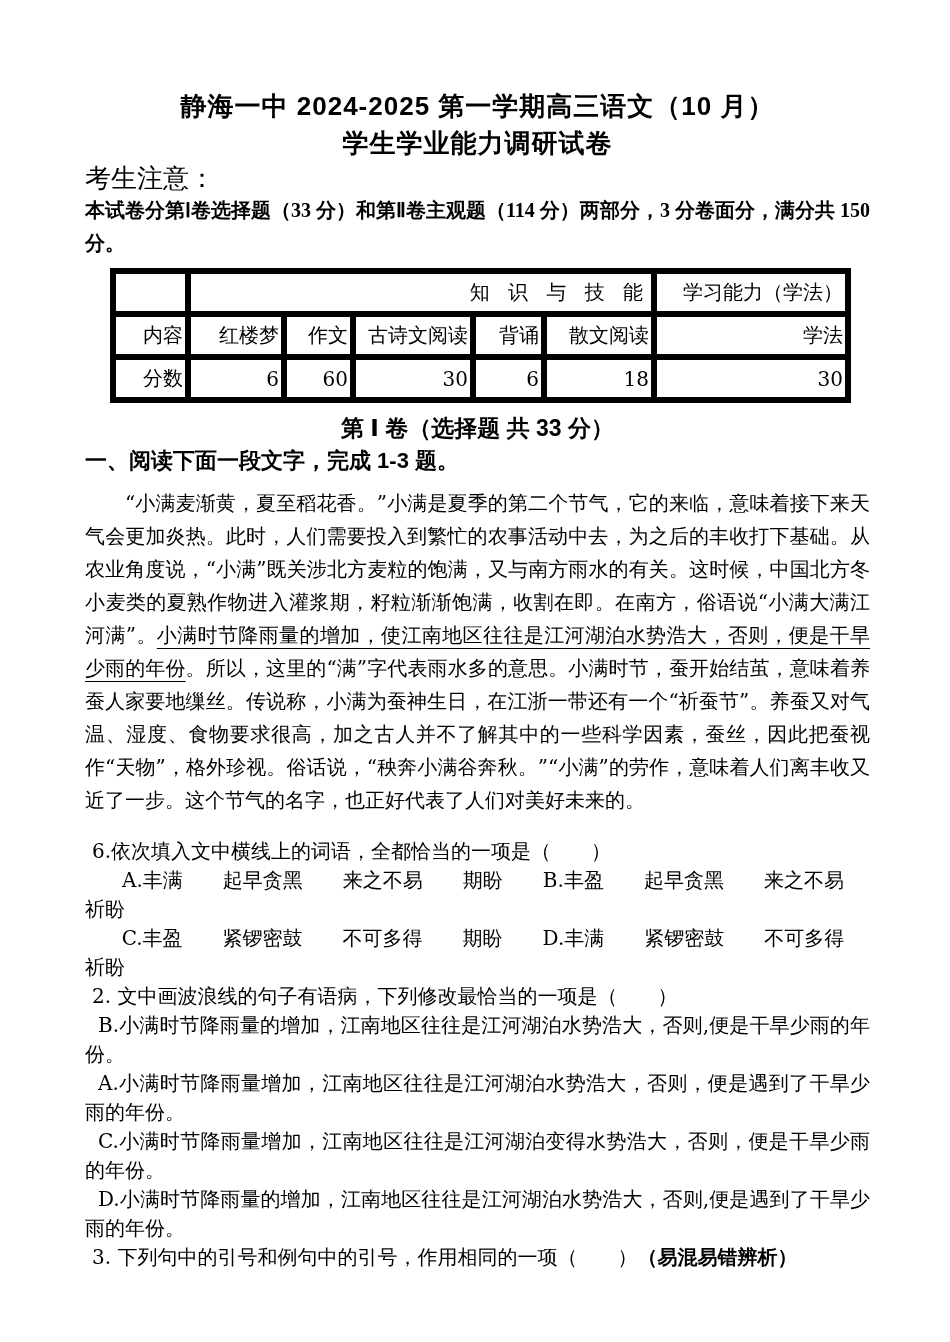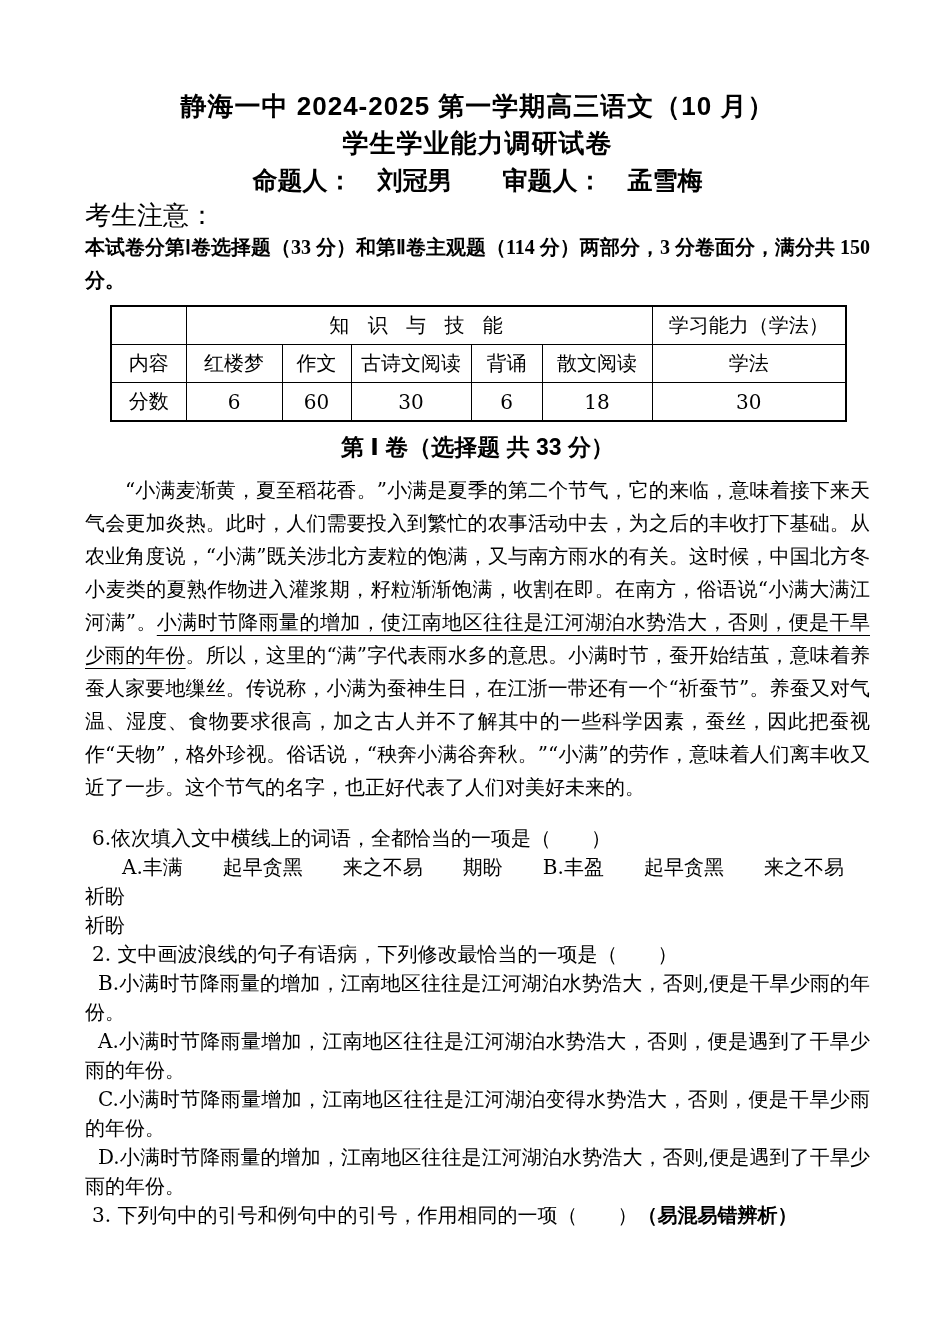--- a/index.html
+++ b/index.html
@@ -53,24 +53,25 @@
   table.score-table {
     border-collapse: collapse;
     table-layout: fixed;
     width: 735px;
     margin: 8px 0 0 25px;
     border: 2px solid #000;
     font-size: 20px;
     text-align: center;
   }
   table.score-table td {
-    border: 1px solid #000000;
+    border: 6px solid #000000;
     padding: 0 2px;
     height: 37px;
     vertical-align: middle;
+    text-align: right;
   }
   table.score-table .group-hdr {
     letter-spacing: 6px;
   }
   
   .part-heading {
     font-family: "Liberation Sans", "DejaVu Sans", sans-serif;
     font-weight: bold;
     font-size: 23px;
     line-height: 31px;
@@ -124,21 +125,20 @@
     font-weight: bold;
   }
 </style>
 </head>
 <body>
 
 <div class="page">
 
   <div class="title-line">静海一中 2024-2025 第一学期高三语文（10 月）</div>
   <div class="title-line">学生学业能力调研试卷</div>
-  <div class="byline">命题人：　刘冠男　　审题人：　孟雪梅</div>
 
   <div class="notice-label">考生注意：</div>
   <div class="notice-text">本试卷分第Ⅰ卷选择题（33 分）和第Ⅱ卷主观题（114 分）两部分，3 分卷面分，满分共 150 分。</div>
 
   <table class="score-table">
     <colgroup>
       <col style="width:75px">
         <col style="width:96px">
         <col style="width:69px">
       <col style="width:120px">
@@ -167,28 +167,30 @@
         <td>60</td>
         <td>30</td>
         <td>6</td>
         <td>18</td>
         <td>30</td>
       </tr>
     </tbody>
   </table>
 
   <div class="part-heading">第 Ⅰ 卷（选择题 共 33 分）</div>
+  <div class="section-heading">一、阅读下面一段文字，完成 1-3 题。</div>
 
   <p class="passage"><span>“小满麦渐黄，夏至稻花香。”小满是夏季的第二个节气，它的来临，意味着接下来天气会更加炎热。此时，人们需要投入到繁忙的农事活动中去，为之后的丰收打下基础。从农业角度说，“小满”既关涉北方麦粒的饱满，又与南方雨水的有关。这时候，中国北方冬小麦类的夏熟作物进入灌浆期，籽粒渐渐饱满，收割在即。在南方，俗语说“小满大满江河满”。</span><span class="underlined">小满时节降雨量的增加，使江南地区往往是江河湖泊水势浩大，否则，便是干旱少雨的年份</span><span>。所以，这里的“满”字代表雨水多的意思。小满时节，蚕开始结茧，意味着养蚕人家要地缫丝。传说称，小满为蚕神生日，在江浙一带还有一个“祈蚕节”。养蚕又对气温、湿度、食物要求很高，加之古人并不了解其中的一些科学因素，蚕丝，因此把蚕视作“天物”，格外珍视。俗话说，“秧奔小满谷奔秋。”“小满”的劳作，意味着人们离丰收又近了一步。这个节气的名字，也正好代表了人们对美好未来的。</span></p>
 
   <div class="questions">
 
     <div class="q-stem">6.依次填入文中横线上的词语，全都恰当的一项是（　　）</div>
     <div class="q1-line">A.丰满　　起早贪黑　　来之不易　　期盼　　B.丰盈　　起早贪黑　　来之不易</div>
     <div class="q1-wrap">祈盼</div>
+    <div class="q1-line">C.丰盈　　紧锣密鼓　　不可多得　　期盼　　D.丰满　　紧锣密鼓　　不可多得</div>
     <div class="q1-wrap">祈盼</div>
 
     <div class="q-stem">2. 文中画波浪线的句子有语病，下列修改最恰当的一项是（　　）</div>
     <p class="q-option">B.小满时节降雨量的增加，江南地区往往是江河湖泊水势浩大，否则,便是干旱少雨的年份。</p>
     <p class="q-option">A.小满时节降雨量增加，江南地区往往是江河湖泊水势浩大，否则，便是遇到了干旱少雨的年份。</p>
     <p class="q-option">C.小满时节降雨量增加，江南地区往往是江河湖泊变得水势浩大，否则，便是干旱少雨的年份。</p>
     <p class="q-option">D.小满时节降雨量的增加，江南地区往往是江河湖泊水势浩大，否则,便是遇到了干旱少雨的年份。</p>
 
     <div class="q-stem"><span>3. 下列句中的引号和例句中的引号，作用相同的一项（　　）</span><span class="stem-bold">（易混易错辨析）</span></div>
 

